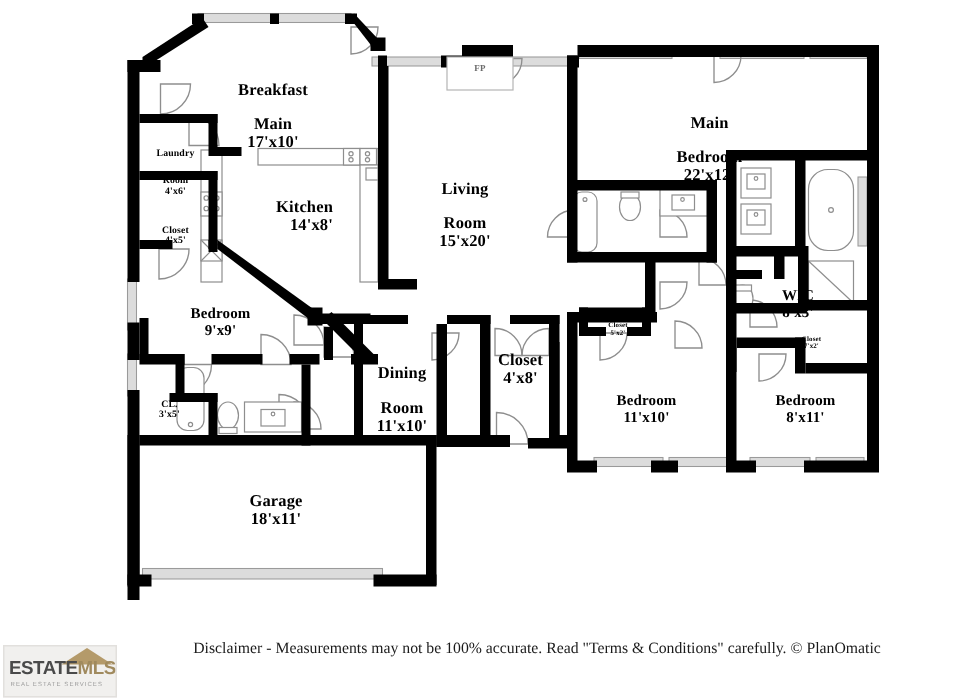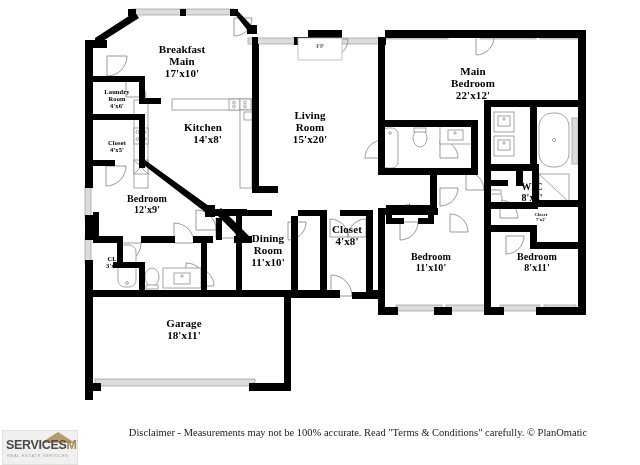--- a/index.html
+++ b/index.html
@@ -34,21 +34,21 @@
   .room-label {
     position: absolute;
     text-align: center;
     font-family: "Liberation Serif", "DejaVu Serif", serif;
     font-weight: bold;
     color: #000000;
     line-height: 1.08;
     white-space: nowrap;
     letter-spacing: 0.1px;
   }
-  .room-label .rl-name { display: block; }
+  .room-label .rl-name { display: block; margin-top: 11px; }
   .room-label .rl-dim  { display: block; }
 
   .size-lg .rl-name { font-size: 11px; }
   .size-lg .rl-dim  { font-size: 11px; }
 
   .size-md .rl-name { font-size: 10px; }
   .size-md .rl-dim  { font-size: 10px; }
 
   .size-sm .rl-name { font-size: 6.5px; }
   .size-sm .rl-dim  { font-size: 6.5px; }
@@ -407,21 +407,21 @@
     <span class="rl-dim">4'x8'</span>
   </div>
 
   <div class="room-label size-lg" style="left:134px; top:318px; width:100px;">
     <span class="rl-name">Garage</span>
     <span class="rl-dim">18'x11'</span>
   </div>
 
   <div class="room-label size-md" style="left:105px; top:194px; width:84px;">
     <span class="rl-name">Bedroom</span>
-    <span class="rl-dim">12'x9'</span>
+    <span class="rl-dim">9'x9'</span>
   </div>
 
   <div class="room-label size-lg" style="left:428px; top:66px; width:90px;">
     <span class="rl-name">Main</span>
     <span class="rl-name">Bedroom</span>
     <span class="rl-dim">22'x12'</span>
   </div>
 
   <div class="room-label size-md" style="left:389px; top:252px; width:84px;">
     <span class="rl-name">Bedroom</span>
@@ -467,18 +467,18 @@
   <div class="room-label size-fp" style="left:306px; top:43px; width:28px; color:#6b6b6b;">
     <span>FP</span>
   </div>
 
 </div>
 
 <div id="footer">
 
   <div id="logo">
     <div id="logo-roof"></div>
-    <div id="logo-text"><span id="logo-ga">SERVICES</span><span id="logo-mls">MLS</span></div>
+    <div id="logo-text"><span id="logo-ga">ESTATE</span><span id="logo-mls">MLS</span></div>
     <div id="logo-tag">REAL ESTATE SERVICES</div>
   </div>
 
   <div id="disclaimer">Disclaimer - Measurements may not be 100% accurate. Read "Terms &amp; Conditions" carefully. © PlanOmatic</div>
 </div>
 
 </body></html>

